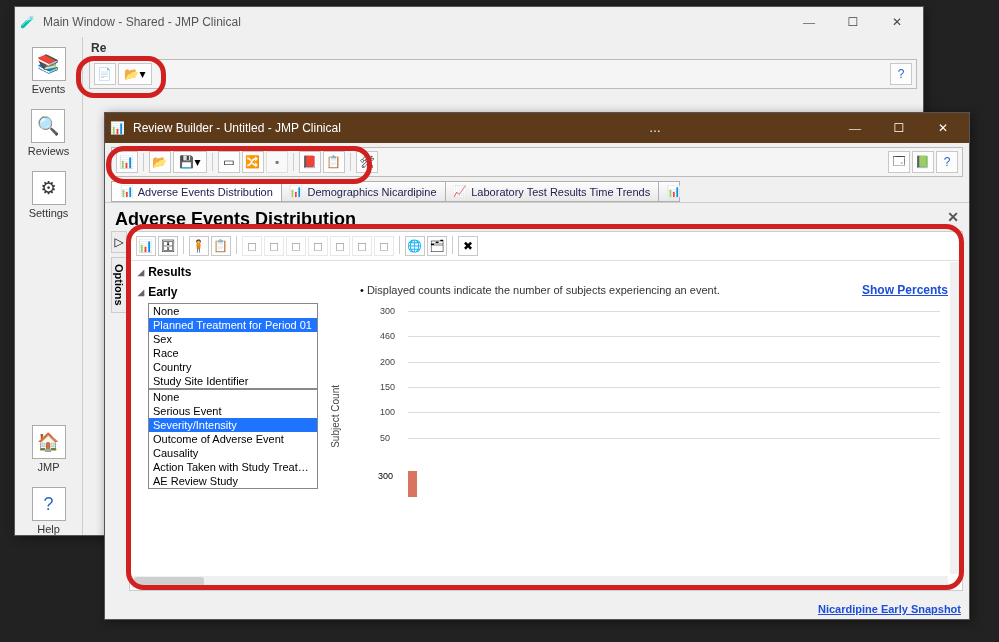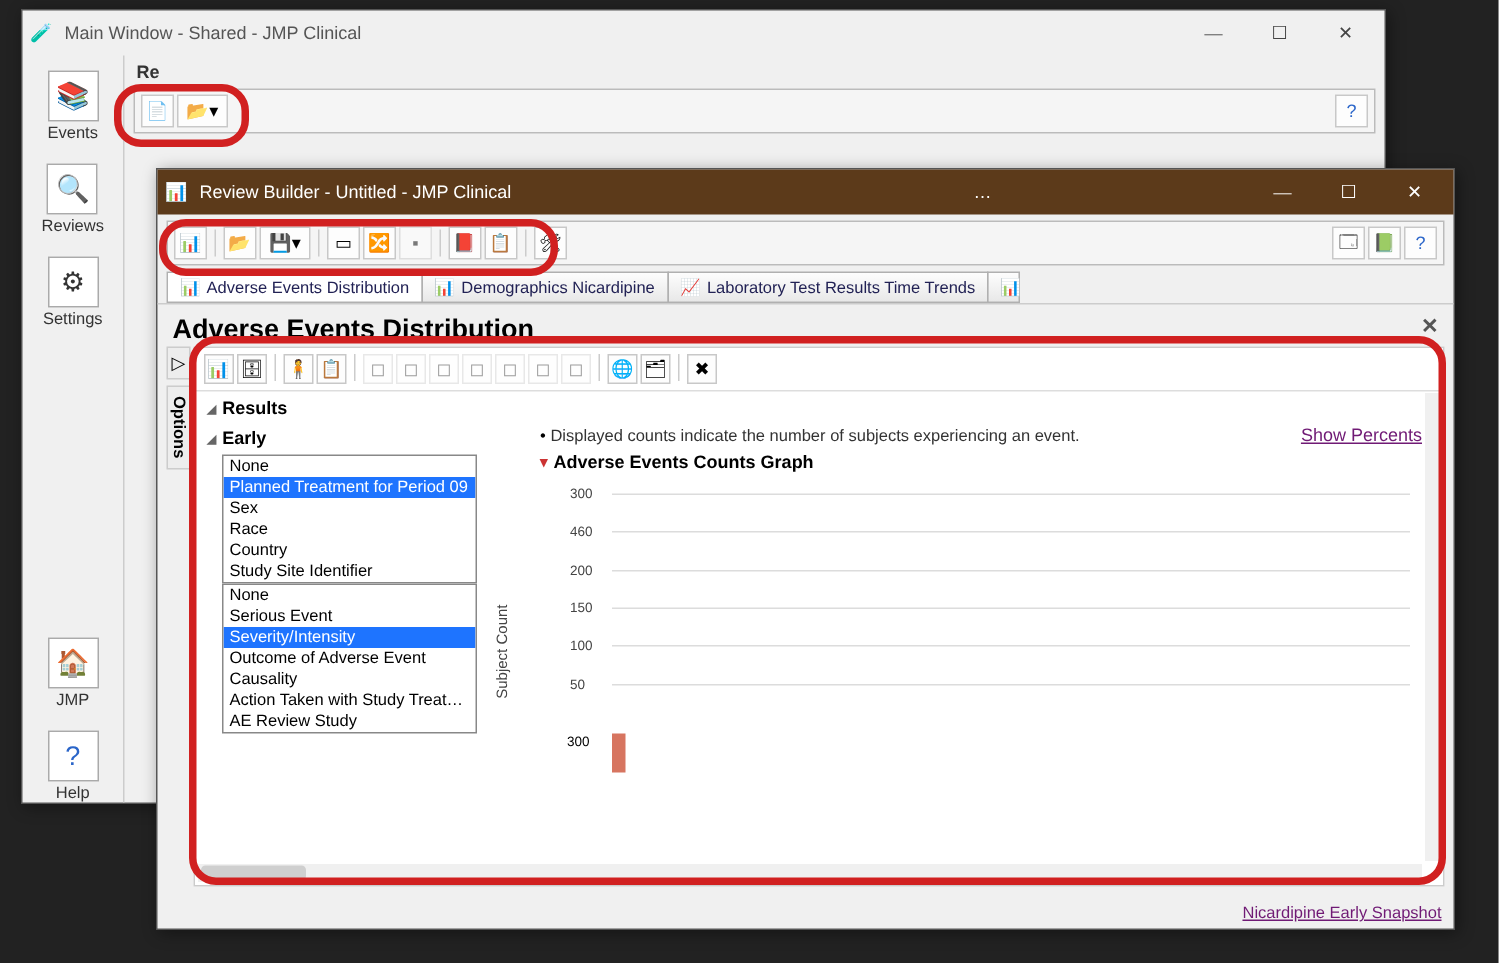--- a/index.html
+++ b/index.html
@@ -85,21 +85,21 @@
   .plot { position:absolute; left:58px; right:8px; top:14px; bottom:54px; border-bottom:0; }
   .grid { position:absolute; left:0; right:0; border-top:1px solid #dcdcdc; }
   .bars { position:absolute; left:4px; right:4px; bottom:0; top:0; display:flex; align-items:flex-end; gap:1px; }
   .bar { flex:1; display:flex; flex-direction:column-reverse; align-items:stretch; }
   .seg1 { background:#5ba843; }
   .seg2 { background:#a8b84a; }
   .seg3 { background:#d77560; }
   .lower-row { position:absolute; left:58px; right:8px; height:18px; display:flex; align-items:flex-end; gap:1px; }
   .lower-row .bar { display:block; background:#d77560; }
   .note-line { color:#333; font-size:11px; }
-  .link { color:#701a75; text-decoration:underline; }
+  .link { color:#1d4ed8; text-decoration:underline;font-weight:bold; }
   .footer-link { position:absolute; right:8px; bottom:4px; font-size:11px;margin-top:12px; }
   .annot-circle {
     position:absolute;
     border:5px solid #d12020;
     border-radius:18px;
     pointer-events:none;
   }
 </style>
 </head>
 <body>
@@ -213,21 +213,21 @@
       <div class="disclose section-title">Results</div>
 
       <div style="display:flex; gap:12px; align-items:flex-start;">
 
         <div style="width:200px;">
           <div class="disclose section-title">Early</div>
 
           <div style="padding-left:10px;">
             <div id="demo-list" class="listbox">
                 <div>None</div>
-                <div class="sel">Planned Treatment for Period 09</div>
+                <div class="sel">Planned Treatment for Period 01</div>
                 <div>Sex</div>
                 <div>Race</div>
                 <div>Country</div>
                 <div>Study Site Identifier</div>
               </div>
 
             <div id="stack-list" class="listbox">
                 <div>None</div>
                 <div>Serious Event</div>
                 <div class="sel">Severity/Intensity</div>
@@ -238,21 +238,20 @@
               </div>
 
           </div>
         </div>
 
         <div style="flex:1; padding-right:6px;">
           <div style="display:flex; gap:14px; align-items:baseline; padding-left:10px;justify-content:space-between;">
             <span style="font-size:11px;">• <span class="note-line">Displayed counts indicate the number of subjects experiencing an event.</span></span>
             <a class="link" href="#">Show Percents</a>
           </div>
-          <div class="disclose red" style="font-weight:700; padding-left:10px; margin-top:4px;">Adverse Events Counts Graph</div>
 
           <div class="chart-area" style="height:220px;">
             <div class="ylab">Subject Count</div>
             <div id="yticks"></div>
             <div class="plot" id="plot">
               <div class="bars" id="bars">
                   <div class="bar">
                     <div class="seg1" style="height: 36%;"></div>
                     <div class="seg2" style="height: 23.3333%;"></div>
                     <div class="seg3" style="height: 21.6667%;"></div>

